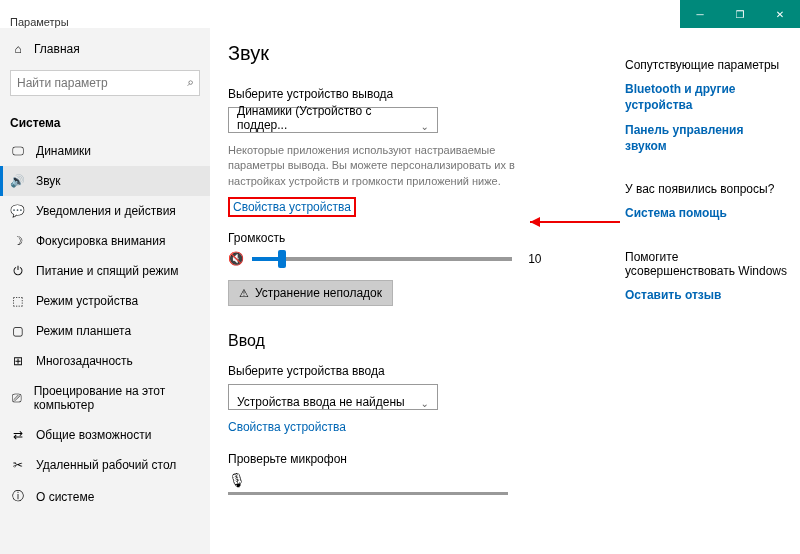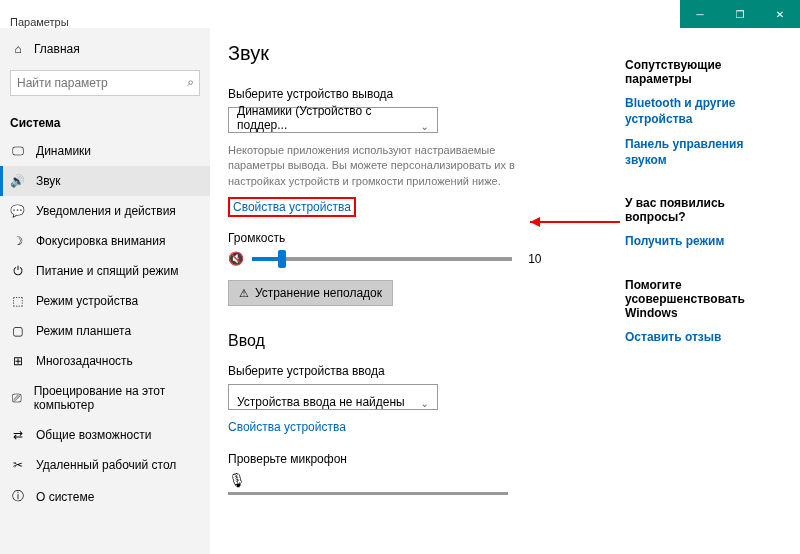--- a/index.html
+++ b/index.html
@@ -44,21 +44,21 @@
   .vol-val { font-size: 12px; margin-left: 8px; }
   
   .btn { display: inline-flex; align-items: center; gap: 6px; background: #ccc; border: 1px solid #b3b3b3; padding: 5px 10px; font-size: 12px; color: #000; margin-bottom: 26px; }
   .btn .warn { font-size: 11px; }
   
   .sec-title { font-size: 16px; font-weight: 400; margin-bottom: 14px; }
   .mic-ico { font-size: 14px; display: inline-block; margin-bottom: 4px; }
   .mic-bar { width: 280px; height: 3px; background: #999; margin-bottom: 14px; }
   
   .right { width: 175px; padding: 30px 12px 0 0; }
-  .rs-head { font-size: 12px; font-weight: 700; color: #000; margin-bottom: 10px; }
+  .rs-head { font-size: 12px; font-weight: 400; color: #000; margin-bottom: 10px; }
   .rs-link { color: #0066b4; font-size: 12px; display: block; margin-bottom: 10px; line-height: 1.3; font-weight: bold; }
   .rs-block { margin-bottom: 28px; }
   
   svg { overflow: visible; }
 </style>
 </head>
 <body>
 
 <div class="titlebar">
   <div class="tb-title">Параметры</div>
@@ -174,20 +174,20 @@
   </div>
 
   <div class="right">
     <div class="rs-block">
       <div class="rs-head">Сопутствующие параметры</div>
       <a class="rs-link">Bluetooth и другие устройства</a>
       <a class="rs-link">Панель управления звуком</a>
     </div>
     <div class="rs-block">
       <div class="rs-head">У вас появились вопросы?</div>
-      <a class="rs-link">Получить режим</a>
+      <a class="rs-link">Система помощь</a>
     </div>
     <div class="rs-block">
       <div class="rs-head">Помогите усовершенствовать Windows</div>
       <a class="rs-link">Оставить отзыв</a>
     </div>
   </div>
 </div>
 
 </body></html>

